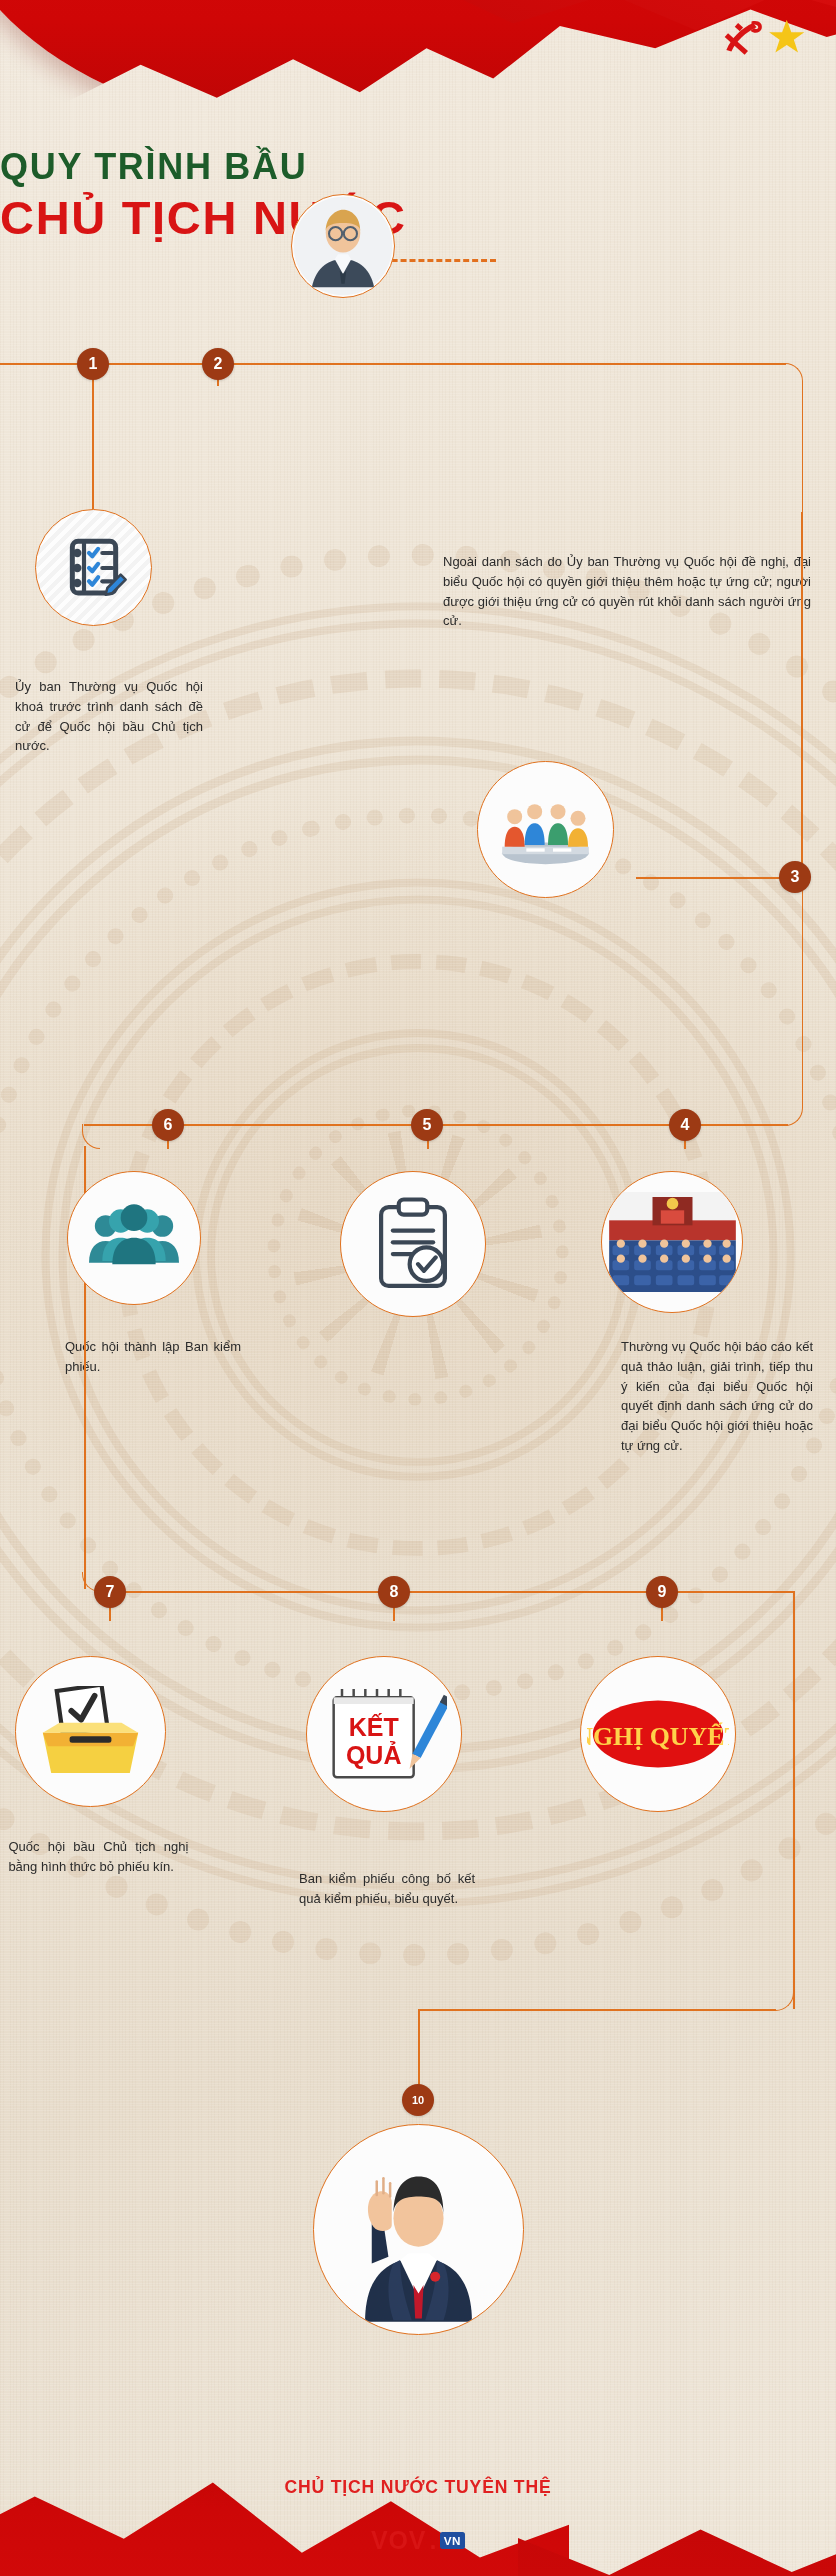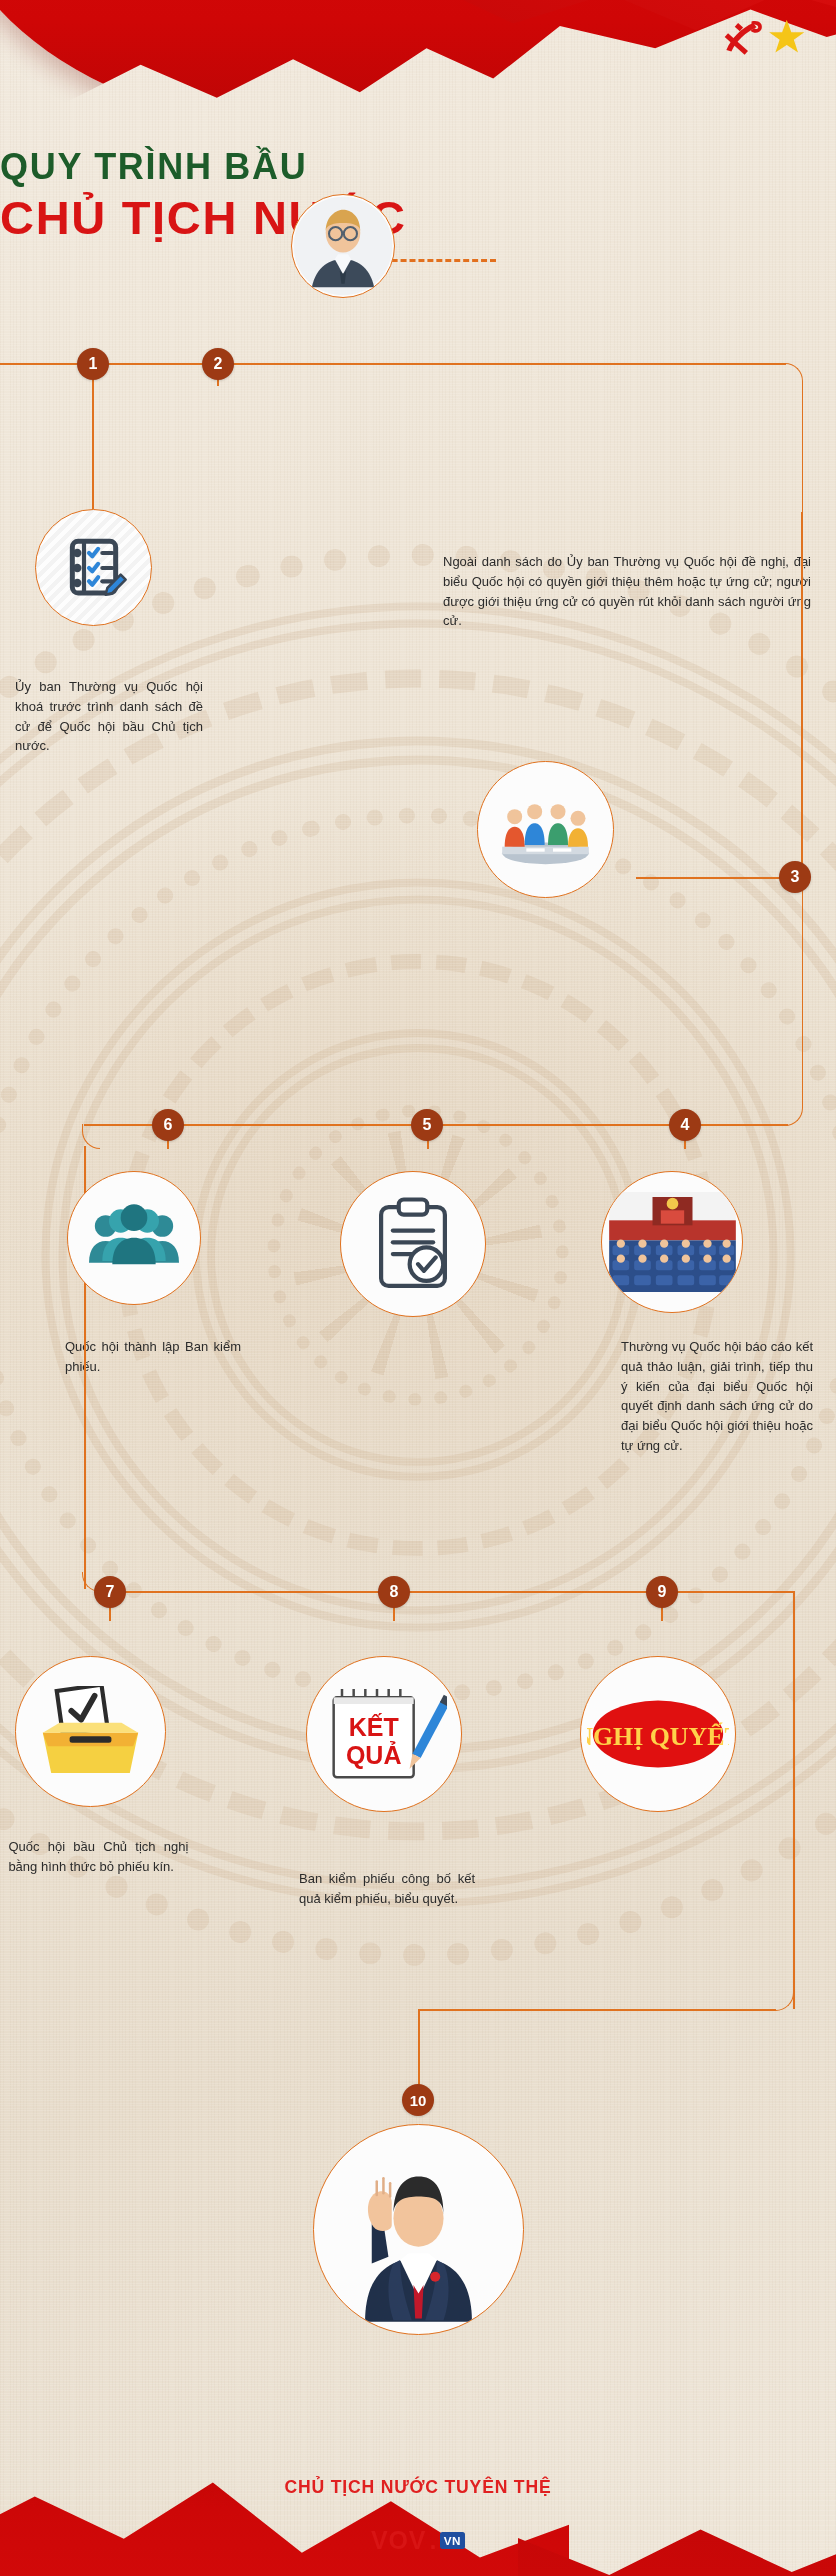--- a/index.html
+++ b/index.html
@@ -133,21 +133,21 @@
 
   
   .badge {
     position: absolute; width: 32px; height: 32px; border-radius: 50%;
     background: #9d3a14;
     color: #fff; font-size: 16px; font-weight: 600;
     display: flex; align-items: center; justify-content: center;
     box-shadow: 0 0.8px 2.5px rgba(0,0,0,0.18);
     z-index: 5;
   }
-  .badge.small-num { font-size: 15px; text-align: right; }
+  .badge.small-num { font-size: 11px; text-align: right; }
 
   
   .iconcircle {
     position: absolute; border-radius: 50%;
     background: repeating-linear-gradient(135deg, #fdfdfd 0 4.2px, #f3f3f3 4.2px 8.4px);
     border: 1.7px solid #e0721f;
     display: flex; align-items: center; justify-content: center;
     overflow: hidden; z-index: 4;
   }
   .iconcircle.plain { background: #fcfcfc; }

